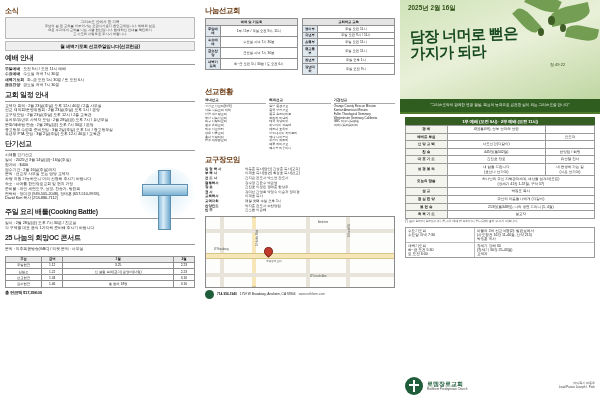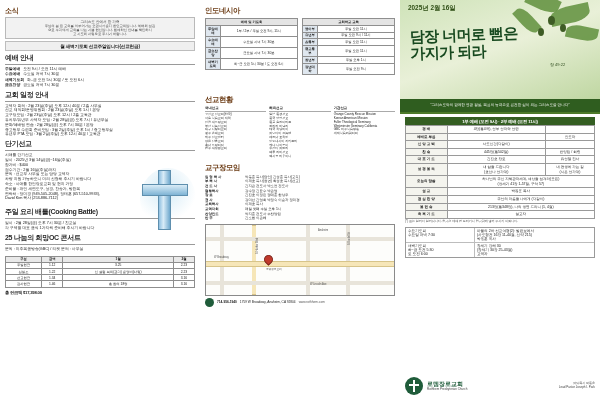--- a/index.html
+++ b/index.html
@@ -218,21 +218,21 @@
       </table>
 
     <div class="tot">
       <span>총 헌금액</span>
       <span>$17,398.00</span>
     </div>
   </div>
 
   <div class="col col-mid">
 
-    <div class="mid-title">인도네시아</div>
+    <div class="mid-title">나눔선교회</div>
 
     <div class="two">
       <div>
         <table class="wt">
           <tbody>
               <tr>
                 <th colspan="2">예배 및 기도회</th>
               </tr>
           <tr>
                 <td class="wt-side">주일예배</td>
@@ -281,21 +281,21 @@
               </tr>
           <tr>
                 <td class="wt-side">장년대학</td>
                 <td>주일 오전 9시</td>
               </tr>
         </tbody>
           </table>
       </div>
     </div>
 
-    <div class="mid-title" style="margin-top:20px">선교현황</div>
+    <div class="mid-title" style="margin-top:12px">선교현황</div>
 
     <div class="mission-grid">
       <div class="mc">
         <h4>국내선교</h4>
         <div>고신교 선교회(한국)</div>
         <div>서울 복음교회 개척</div>
         <div>인천 새소망교회</div>
         <div>부산 나눔선교회</div>
         <div>대구 사랑의교회</div>
         <div>광주 은혜교회</div>

